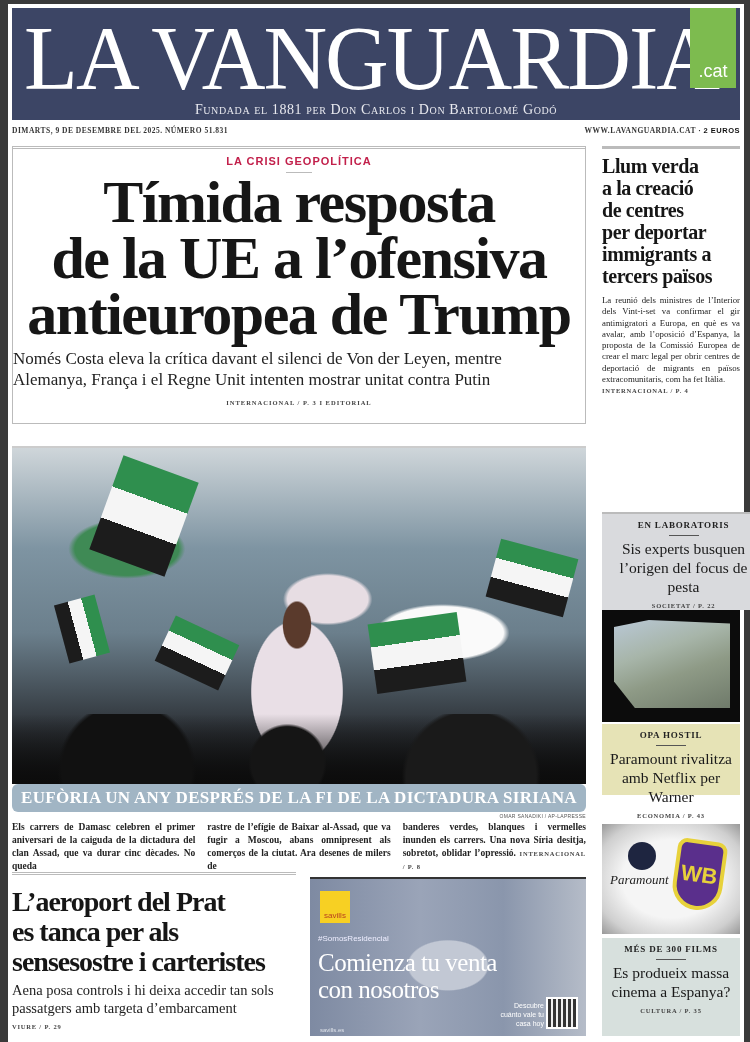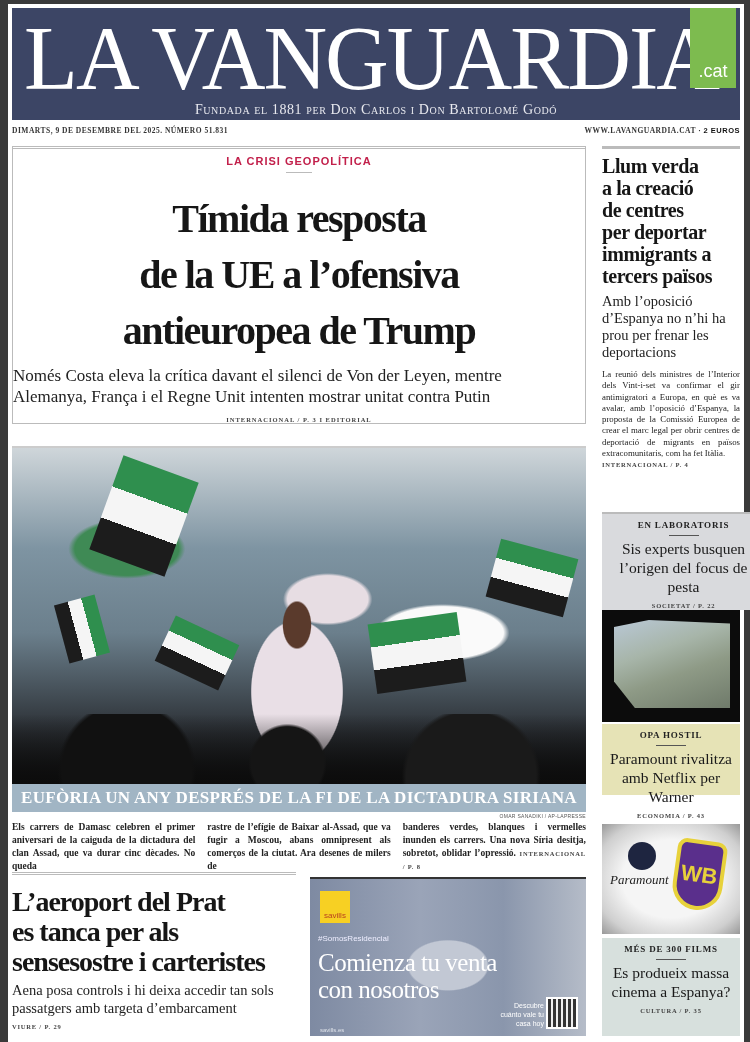--- a/index.html
+++ b/index.html
@@ -10,34 +10,34 @@
   .masthead { position: absolute; left: 4px; top: 4px; width: 728px; height: 112px; background: #3c4565; }
   .mast-title { position: absolute; left: 12px; top: 6px; font-family: "Liberation Serif", serif; font-size: 90px; color: #fff; letter-spacing: -2px; line-height: 90px; white-space: nowrap; transform: scaleX(0.98); transform-origin: left top; }
   .mast-cat { position: absolute; right: 4px; top: 0; width: 46px; height: 80px; background: #7dbb4f; color: #fff; font-family: "Liberation Sans", sans-serif; font-size: 18px; display: flex; align-items: flex-end; justify-content: center; padding-bottom: 6px; }
   .mast-sub { position: absolute; left: 0; right: 0; top: 94px; text-align: center; color: #e8e9ef; font-size: 14px; letter-spacing: 0.6px; font-variant: small-caps; }
   .dateline { position: absolute; left: 4px; right: 4px; top: 122px; height: 14px; font-size: 7.5px; font-weight: bold; letter-spacing: 0.5px; color: #333; display: flex; justify-content: space-between; }
   .dateline .price { font-family: "Liberation Sans", sans-serif; font-weight: bold; color:#111; }
   
   .lead { position: absolute; left: 4px; top: 142px; width: 574px; height: 278px; border: 1px solid #bbb; border-top: 3px double #bbb; }
   .kicker { text-align: center; color: #c2204b; font-family: "Liberation Sans", sans-serif; font-weight: bold; font-size: 11px; letter-spacing: 1px; margin-top: 6px; }
   .kicker-rule { width: 26px; height: 1px; background: #bbb; margin: 5px auto 0; }
-  .lead-head { text-align: center; font-weight: bold; font-size: 40px; line-height: 56px; letter-spacing: -1.5px; margin-top: 18px; color: #161616; }
+  .lead-head { text-align: center; font-weight: bold; font-size: 60px; line-height: 56px; letter-spacing: -1.5px; margin-top: 1px; color: #161616; }
   .lead-deck { text-align: left; font-size: 17px; line-height: 21px; margin-top: 6px; color: #222; }
   .lead-ref { text-align: center; font-size: 6.5px; letter-spacing: 1px; margin-top: 9px; color: #444; font-weight: bold; }
   
   .photo { position: absolute; left: 4px; top: 442px; width: 574px; height: 338px; border-top: 2px solid #ccc; overflow: hidden;
     background:
       radial-gradient(ellipse at 55% 45%, #e7dde3 0 9%, transparent 10%),
       radial-gradient(ellipse at 20% 30%, #3f8a55 0 8%, transparent 9%),
       radial-gradient(ellipse at 75% 55%, #fafafa 0 10%, transparent 11%),
       linear-gradient(180deg, #cfd6da 0%, #7e94a2 30%, #6b7f8c 55%, #2a2e33 85%, #111 100%); }
   .photo .flag { position: absolute; width: 60px; height: 42px; background: linear-gradient(180deg, #2f8f4e 0 33%, #f5f5f5 33% 66%, #1c1c1c 66%); }
   .photo .girl { position: absolute; left: 205px; top: 120px; width: 160px; height: 190px; background: radial-gradient(ellipse at 50% 30%, #5a3a2c 0 12%, transparent 13%), radial-gradient(ellipse at 50% 65%, #e9dfe6 0 40%, transparent 41%); }
   .photo .helmets { position: absolute; left: 0; right: 0; bottom: 0; height: 70px; background: radial-gradient(circle at 20% 80%, #111 0 14%, transparent 15%), radial-gradient(circle at 48% 70%, #151515 0 12%, transparent 13%), radial-gradient(circle at 80% 90%, #1a1a1a 0 14%, transparent 15%), linear-gradient(180deg, transparent, #0c0c0c); }
-  .caption-bar { position: absolute; left: 4px; top: 780px; width: 574px; height: 28px; background: #a1b5c4; color: #fff; font-size: 17px; text-align: center; line-height: 28px; letter-spacing: 0.3px; font-weight: bold; }
+  .caption-bar { position: absolute; left: 4px; top: 780px; width: 574px; height: 28px; background: #a1b5c4; color: #fff; font-size: 17px; text-align: center; line-height: 28px; letter-spacing: 0.3px; font-weight: bold; border-radius: 6px; }
   .credit { position: absolute; right: 158px; top: 809px; font-family: "Liberation Sans", sans-serif; font-size: 5px; color: #555; letter-spacing: 0.3px; }
   .photo-text { position: absolute; left: 4px; top: 817px; width: 574px; display: grid; grid-template-columns: 1fr 1fr 1fr; column-gap: 12px; font-size: 9.5px; line-height: 13px; font-weight: bold; color: #222; text-align: justify; }
   .photo-text .ref { font-size: 6.5px; letter-spacing: 0.8px; font-weight: bold; color: #444; }
   
   .story2 { position: absolute; left: 4px; top: 868px; width: 284px; height: 170px; border-top: 3px double #bbb; }
   .story2 h2 { font-size: 28px; line-height: 30px; font-weight: bold; letter-spacing: -1px; margin-top: 12px; color: #161616; }
   .story2 p { font-size: 14.5px; line-height: 18px; margin-top: 4px; color: #222; }
   .story2 .ref { font-size: 6.5px; letter-spacing: 0.8px; font-weight: bold; margin-top: 6px; color: #444; }
   
   .ad { position: absolute; left: 302px; top: 873px; width: 276px; height: 159px; border-top: 2px solid #333; overflow: hidden;
@@ -149,21 +149,20 @@
   <div class="rcol">
     <div class="side1">
       <h3>
         <div>Llum verda</div>
         <div>a la creació</div>
         <div>de centres</div>
         <div>per deportar</div>
         <div>immigrants a</div>
         <div>tercers països</div>
       </h3>
-      <div class="deck">Amb l’oposició d’Espanya no n’hi ha prou per frenar les deportacions</div>
       <div class="body">
         <span>La reunió dels ministres de l’Interior dels Vint-i-set va confirmar el gir antimigratori a Europa, en què es va avalar, amb l’oposició d’Espanya, la proposta de la Comissió Europea de crear el marc legal per obrir centres de deportació de migrants en països extracomunitaris, com ha fet Itàlia.</span>
         <div class="ref">INTERNACIONAL / P. 4</div>
       </div>
     </div>
 
     <div class="box box-lab">
       <div class="label">EN LABORATORIS</div>
       <div class="rule"></div>
       <div class="title">Sis experts busquen l’origen del focus de pesta</div>

